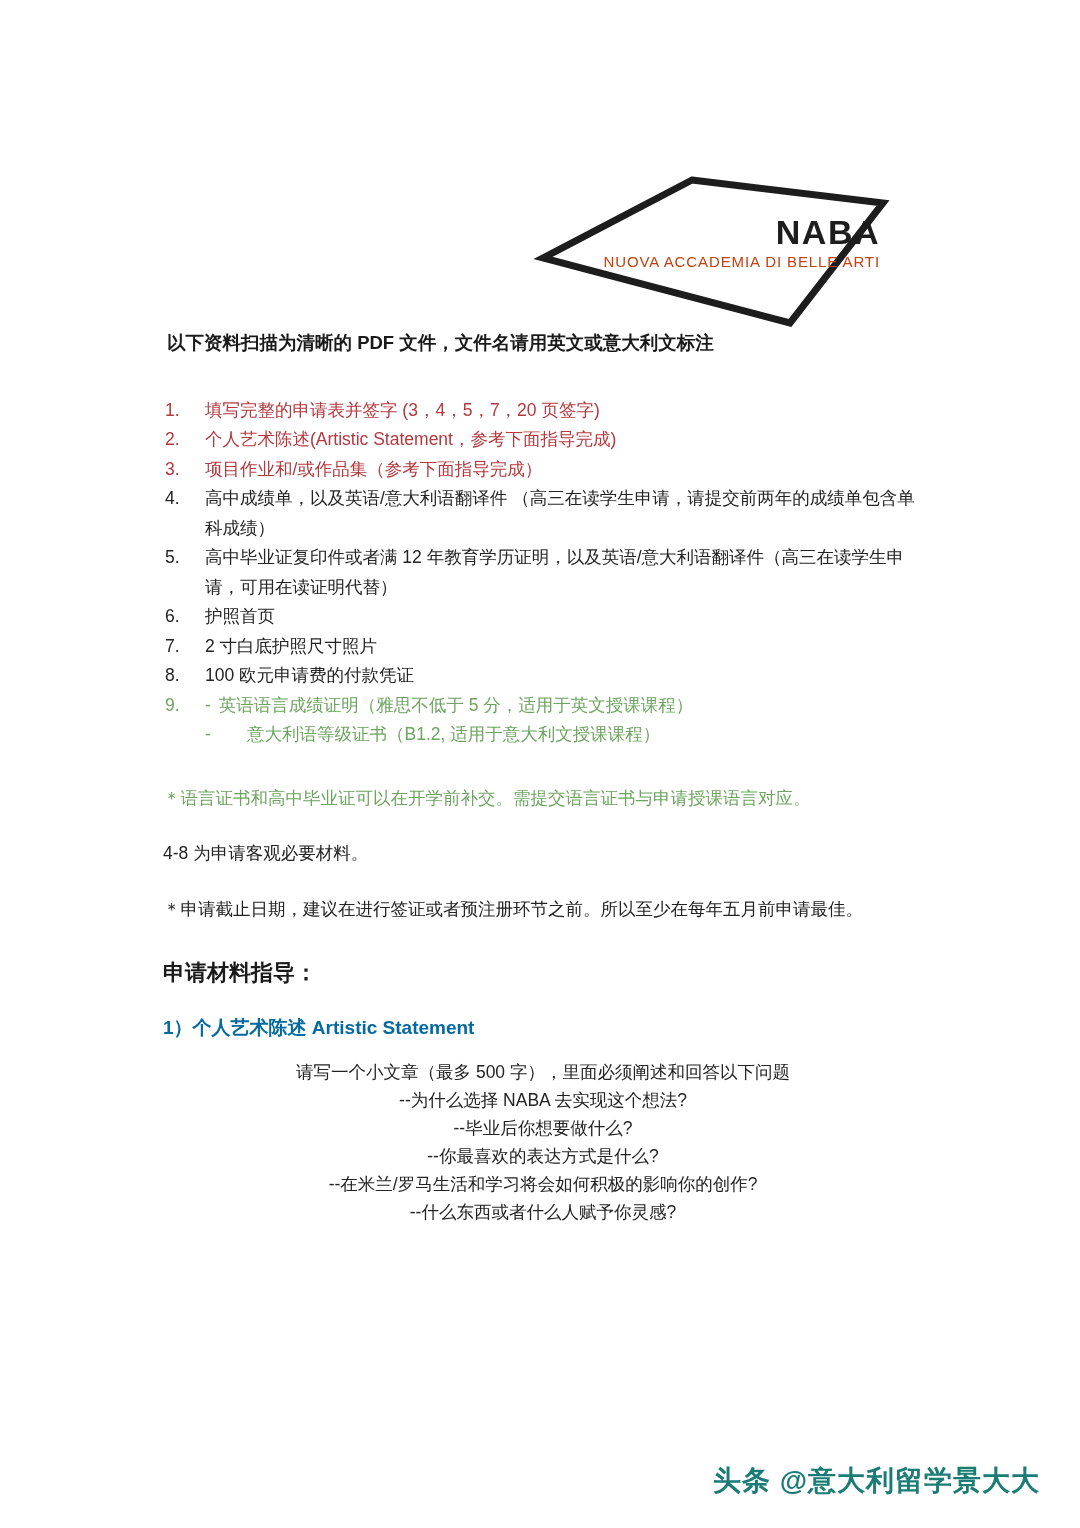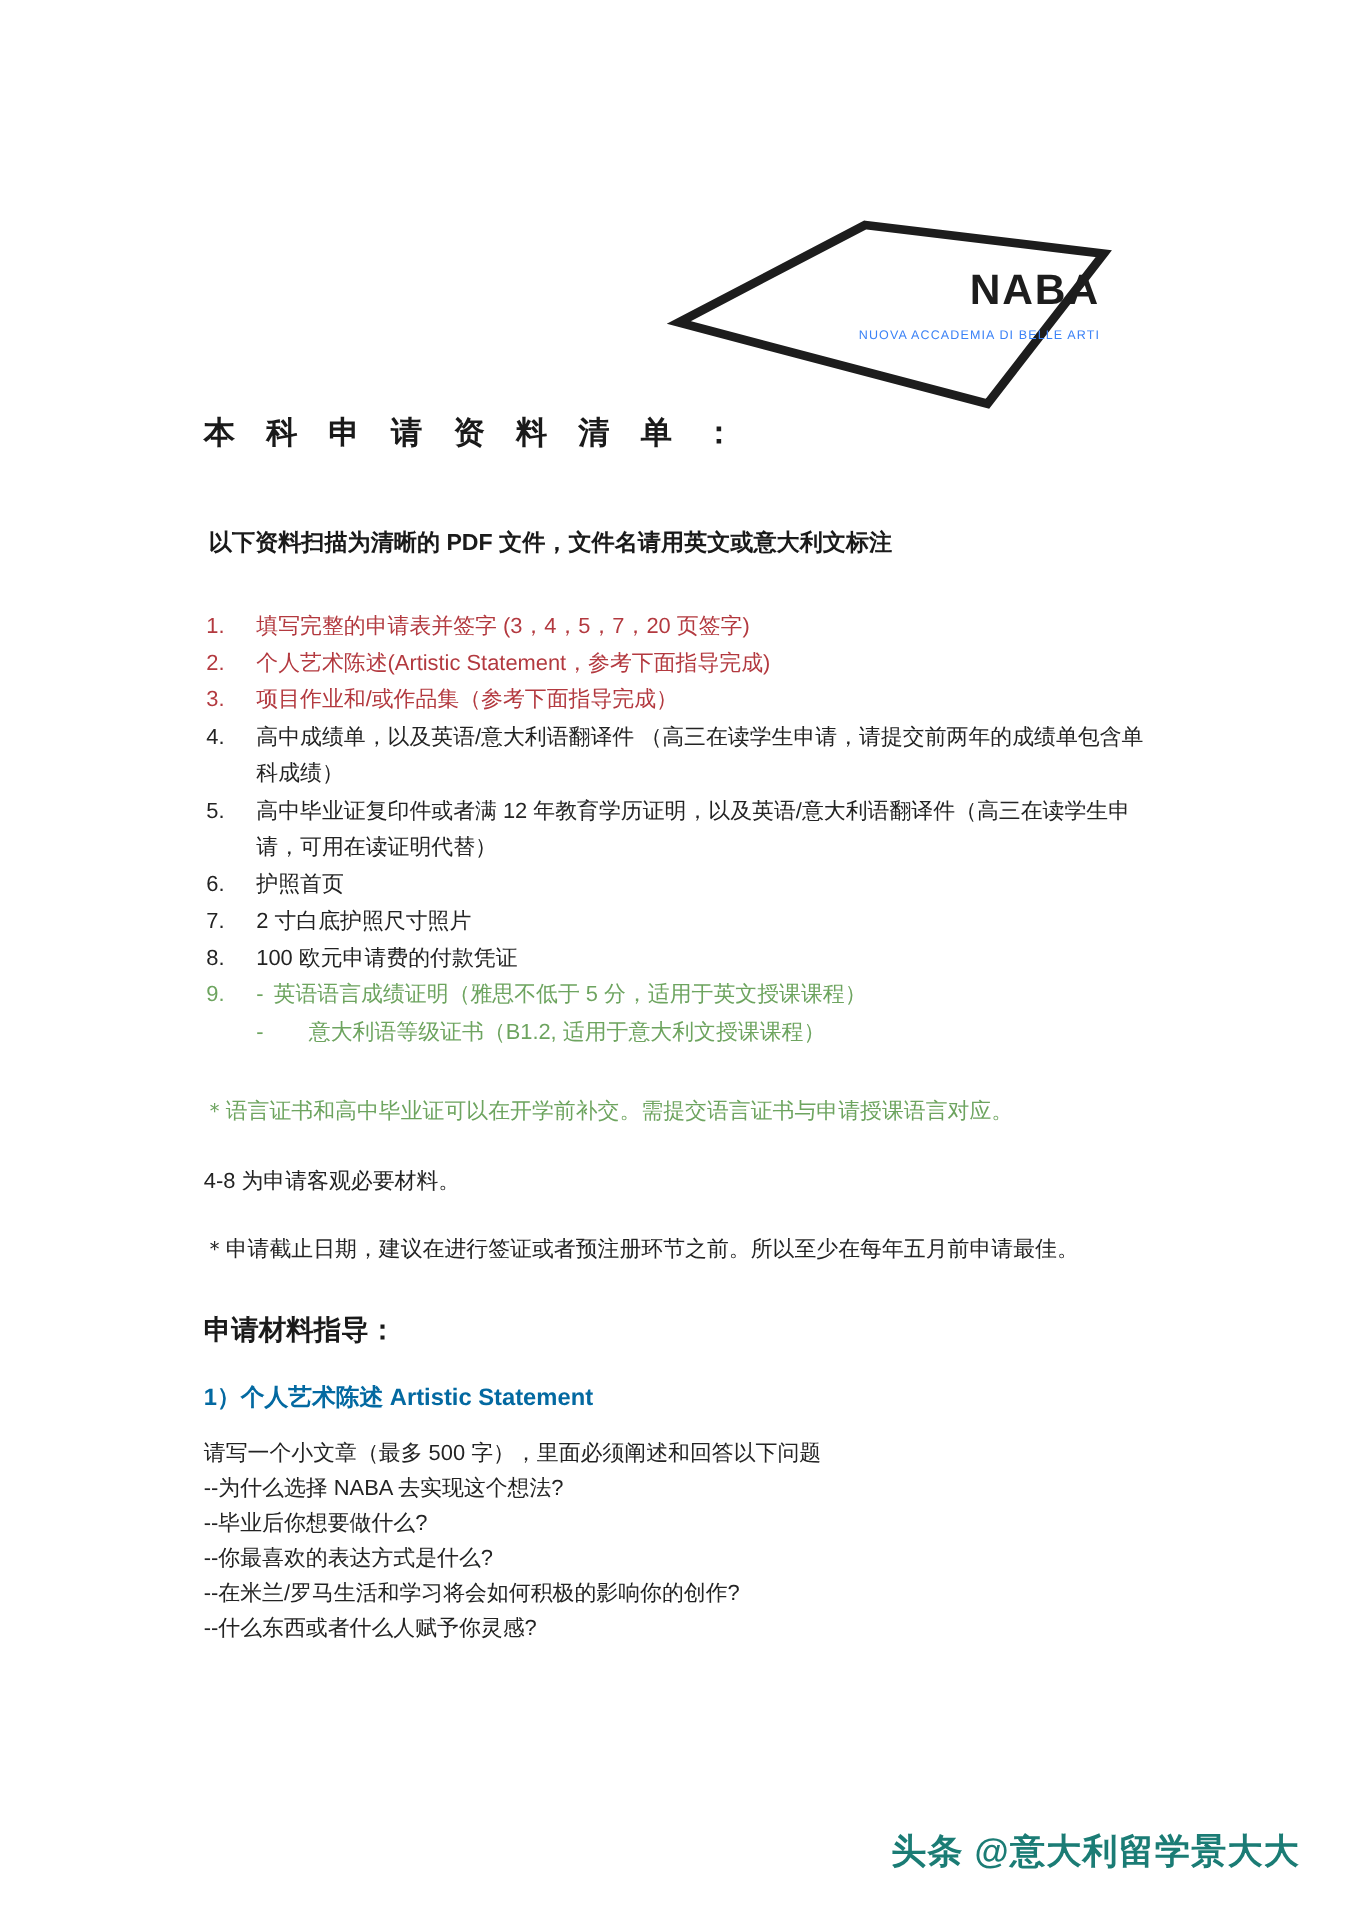--- a/index.html
+++ b/index.html
@@ -39,24 +39,24 @@
   }
   #logo-word {
     font-size: 34px;
     font-weight: bold;
     letter-spacing: 1.5px;
     color: #1d1d1d;
     line-height: 1.05;
     font-family: "Liberation Sans", "DejaVu Sans", sans-serif;
   }
   #logo-tagline {
-    font-size: 10px;
+    font-size: 15px;
     letter-spacing: 0.9px;
-    color: #3b82f6;
-    margin-top: 12px;
+    color: #c2410c;
+    margin-top: 2px;
     font-family: "Liberation Sans", "DejaVu Sans", sans-serif;
   }
 
   
   #page {
     position: absolute;
     left: 163px;
     top: 330px;
     width: 760px;
   }
@@ -134,20 +134,21 @@
   .sub-head {
     font-size: 19px;
     font-weight: bold;
     color: #0369a1;
     line-height: 1.4;
   }
   .body-line {
     font-size: 17.5px;
     line-height: 28px;
     color: #232323;
+    text-align: center;
   }
 
   
   #watermark {
     position: absolute;
     right: 40px;
     bottom: 28px;
     font-size: 28px;
     font-weight: bold;
     color: #0f766e;
@@ -165,21 +166,20 @@
     <polygon points="172,20 363,43 270,163 23,98" fill="none" stroke="#1d1d1d" stroke-width="7" stroke-linejoin="miter"></polygon>
   </svg>
   <div id="logo-text-block">
     <div id="logo-word">NABA</div>
     <div id="logo-tagline">NUOVA ACCADEMIA DI BELLE ARTI</div>
   </div>
 </div>
 
 <div id="page">
 
-  <div class="doc-title">本 科 申 请 资 料 清 单 ：</div>
 
   <div class="doc-subtitle">以下资料扫描为清晰的 PDF 文件，文件名请用英文或意大利文标注</div>
 
   <ol class="req-list" id="req-list">
       <li class="red"><span class="num">1.</span><span>填写完整的申请表并签字 (3，4，5，7，20 页签字)</span></li>
       <li class="red"><span class="num">2.</span><span>个人艺术陈述(Artistic   Statement，参考下面指导完成)</span></li>
       <li class="red"><span class="num">3.</span><span>项目作业和/或作品集（参考下面指导完成）</span></li>
       <li class="black"><span class="num">4.</span><span>高中成绩单，以及英语/意大利语翻译件 （高三在读学生申请，请提交前两年的成绩单包含单科成绩）</span></li>
       <li class="black"><span class="num">5.</span><span>高中毕业证复印件或者满 12 年教育学历证明，以及英语/意大利语翻译件（高三在读学生申请，可用在读证明代替）</span></li>
       <li class="black"><span class="num">6.</span><span>护照首页</span></li>

